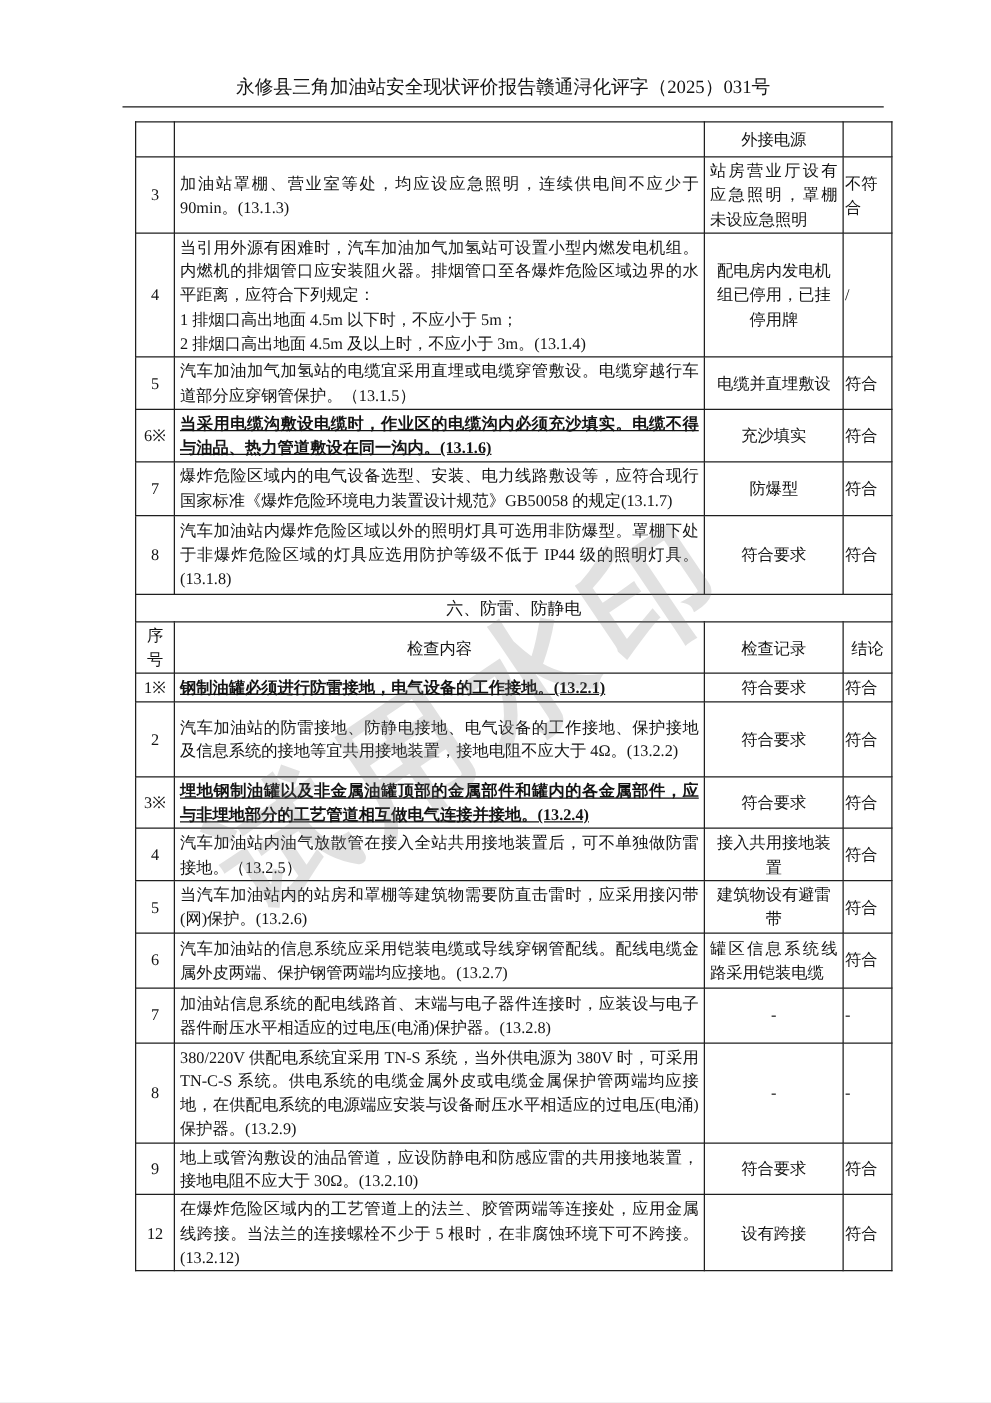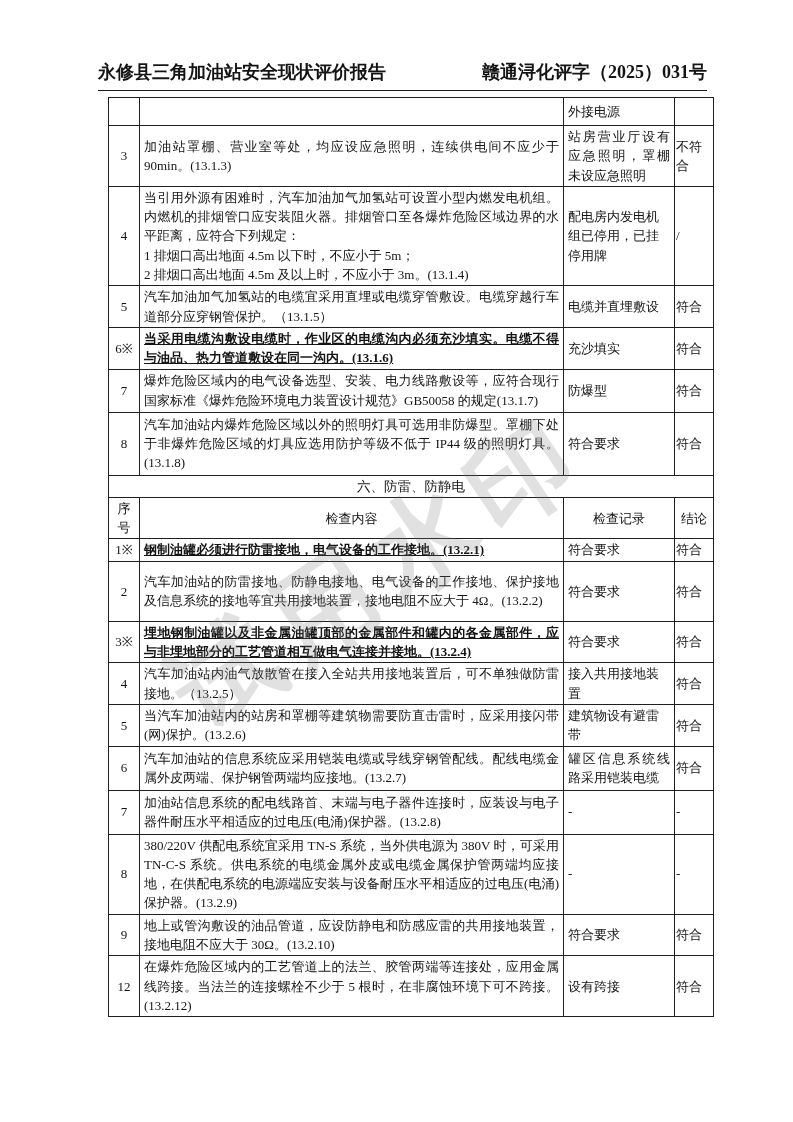--- a/index.html
+++ b/index.html
@@ -7,39 +7,39 @@
     position:relative;
     width:793px;height:1122px;
     background:#ffffff;
     font-family:"Liberation Serif","DejaVu Serif",serif;
     color:#141414;
     overflow:hidden;
     margin:0 auto;
   }
   .doc-header{
     position:absolute;left:98px;top:60px;width:609px;
-    display:flex;justify-content:space-between;align-items:flex-end;
-    font-size:18px;font-weight:bold;
+    display:flex;justify-content:center;align-items:flex-end;
+    font-size:15px;font-weight:normal;
     padding-bottom:6px;
     border-bottom:1.4px solid #1a1a1a;
   }
   .doc-table{
     position:absolute;left:108px;top:97px;
     width:605px;border-collapse:collapse;table-layout:fixed;
   }
   .doc-table td{
     border:1.4px solid #1f1f1f;
     font-size:13px;line-height:19.3px;
     padding:1px 4px;vertical-align:middle;
     overflow:hidden;
   }
   td.no{text-align:center;padding:1px 0;}
   td.content{text-align:justify;text-justify:inter-character;white-space:pre-line;}
   td.content.em{font-weight:bold;text-decoration:underline;}
-  td.record{}
+  td.record{text-align:center;}
   td.record.rec-left{text-align:justify;text-justify:inter-character;}
   td.concl{text-align:left;padding:1px 1px;}
   td.sec{text-align:center;font-size:13.5px;padding:1px 2px;}
   td.colhdr{text-align:center;}
   .watermark{
     position:absolute;left:120px;top:492px;width:520px;height:160px;
     display:flex;align-items:center;justify-content:center;
     transform:rotate(-34deg);
     font-size:104px;letter-spacing:14px;font-weight:bold;
     color:rgba(120,120,120,0.22);

